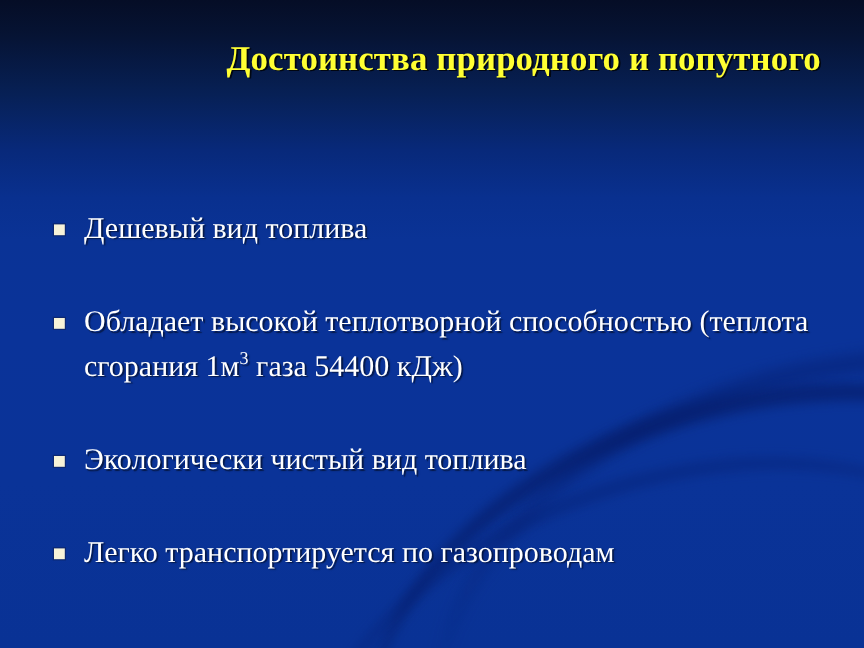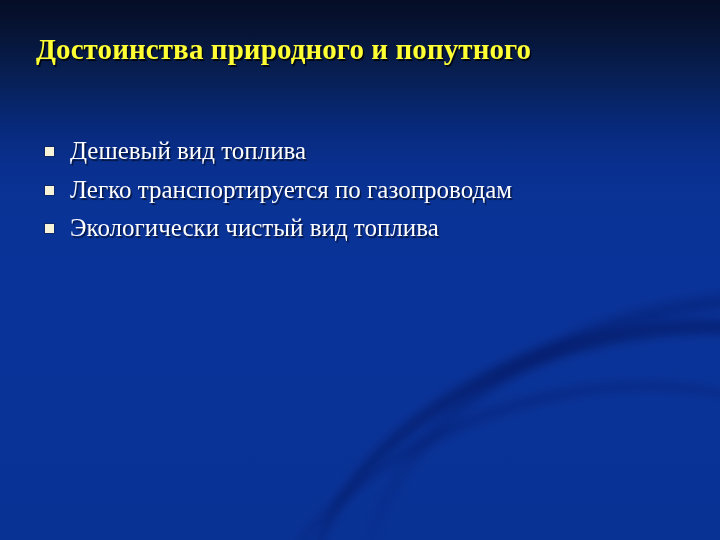--- a/index.html
+++ b/index.html
@@ -63,21 +63,21 @@
     transform: rotate(-18deg);
     filter: blur(5px);
   }
 
   
   #title {
     position: absolute;
     left: 36px;
     top: 32px;
     width: 648px;
-    text-align: left;
+    text-align: right;
     color: #ffff33;
     font-size: 29px;
     font-weight: bold;
     line-height: 34px;
     letter-spacing: 0.1px;
     text-shadow: 1.5px 1.5px 0 rgba(0, 0, 0, 0.75);
   }
   #title .tline { display: block; }
 
   
@@ -101,21 +101,21 @@
   .bullet-marker {
     position: absolute;
     left: 5px;
     top: 15px;
     width: 9px;
     height: 9px;
     background: #f7f3d8;
     box-shadow: 0 0 0 1px rgba(20, 20, 40, 0.35);
   }
 
-  .bullet-text { display: block; }
+  .bullet-text { display: block; margin-top: 40px; }
   .bullet-text sup {
     font-size: 0.6em;
     vertical-align: super;
     line-height: 0;
   }
 </style>
 </head>
 <body>
 
 <div id="slide">
@@ -128,25 +128,29 @@
     <span class="tline">Достоинства природного и попутного</span>
   </div>
 
   <div id="body">
 
     <div class="bullet-row">
       <span class="bullet-marker"></span>
       <span class="bullet-text">Дешевый вид топлива</span>
     </div>
 
-
     <div class="bullet-row">
       <span class="bullet-marker"></span>
-      <span class="bullet-text">Легко транспортируется по газопроводам</span>
+      <span class="bullet-text"><span>Обладает высокой теплотворной способностью (теплота сгорания 1м</span><sup>3</sup><span> газа 54400 кДж)</span></span>
     </div>
 
     <div class="bullet-row">
       <span class="bullet-marker"></span>
       <span class="bullet-text">Экологически чистый вид топлива</span>
     </div>
 
+    <div class="bullet-row">
+      <span class="bullet-marker"></span>
+      <span class="bullet-text">Легко транспортируется по газопроводам</span>
+    </div>
+
   </div>
 </div>
 
 </body></html>

